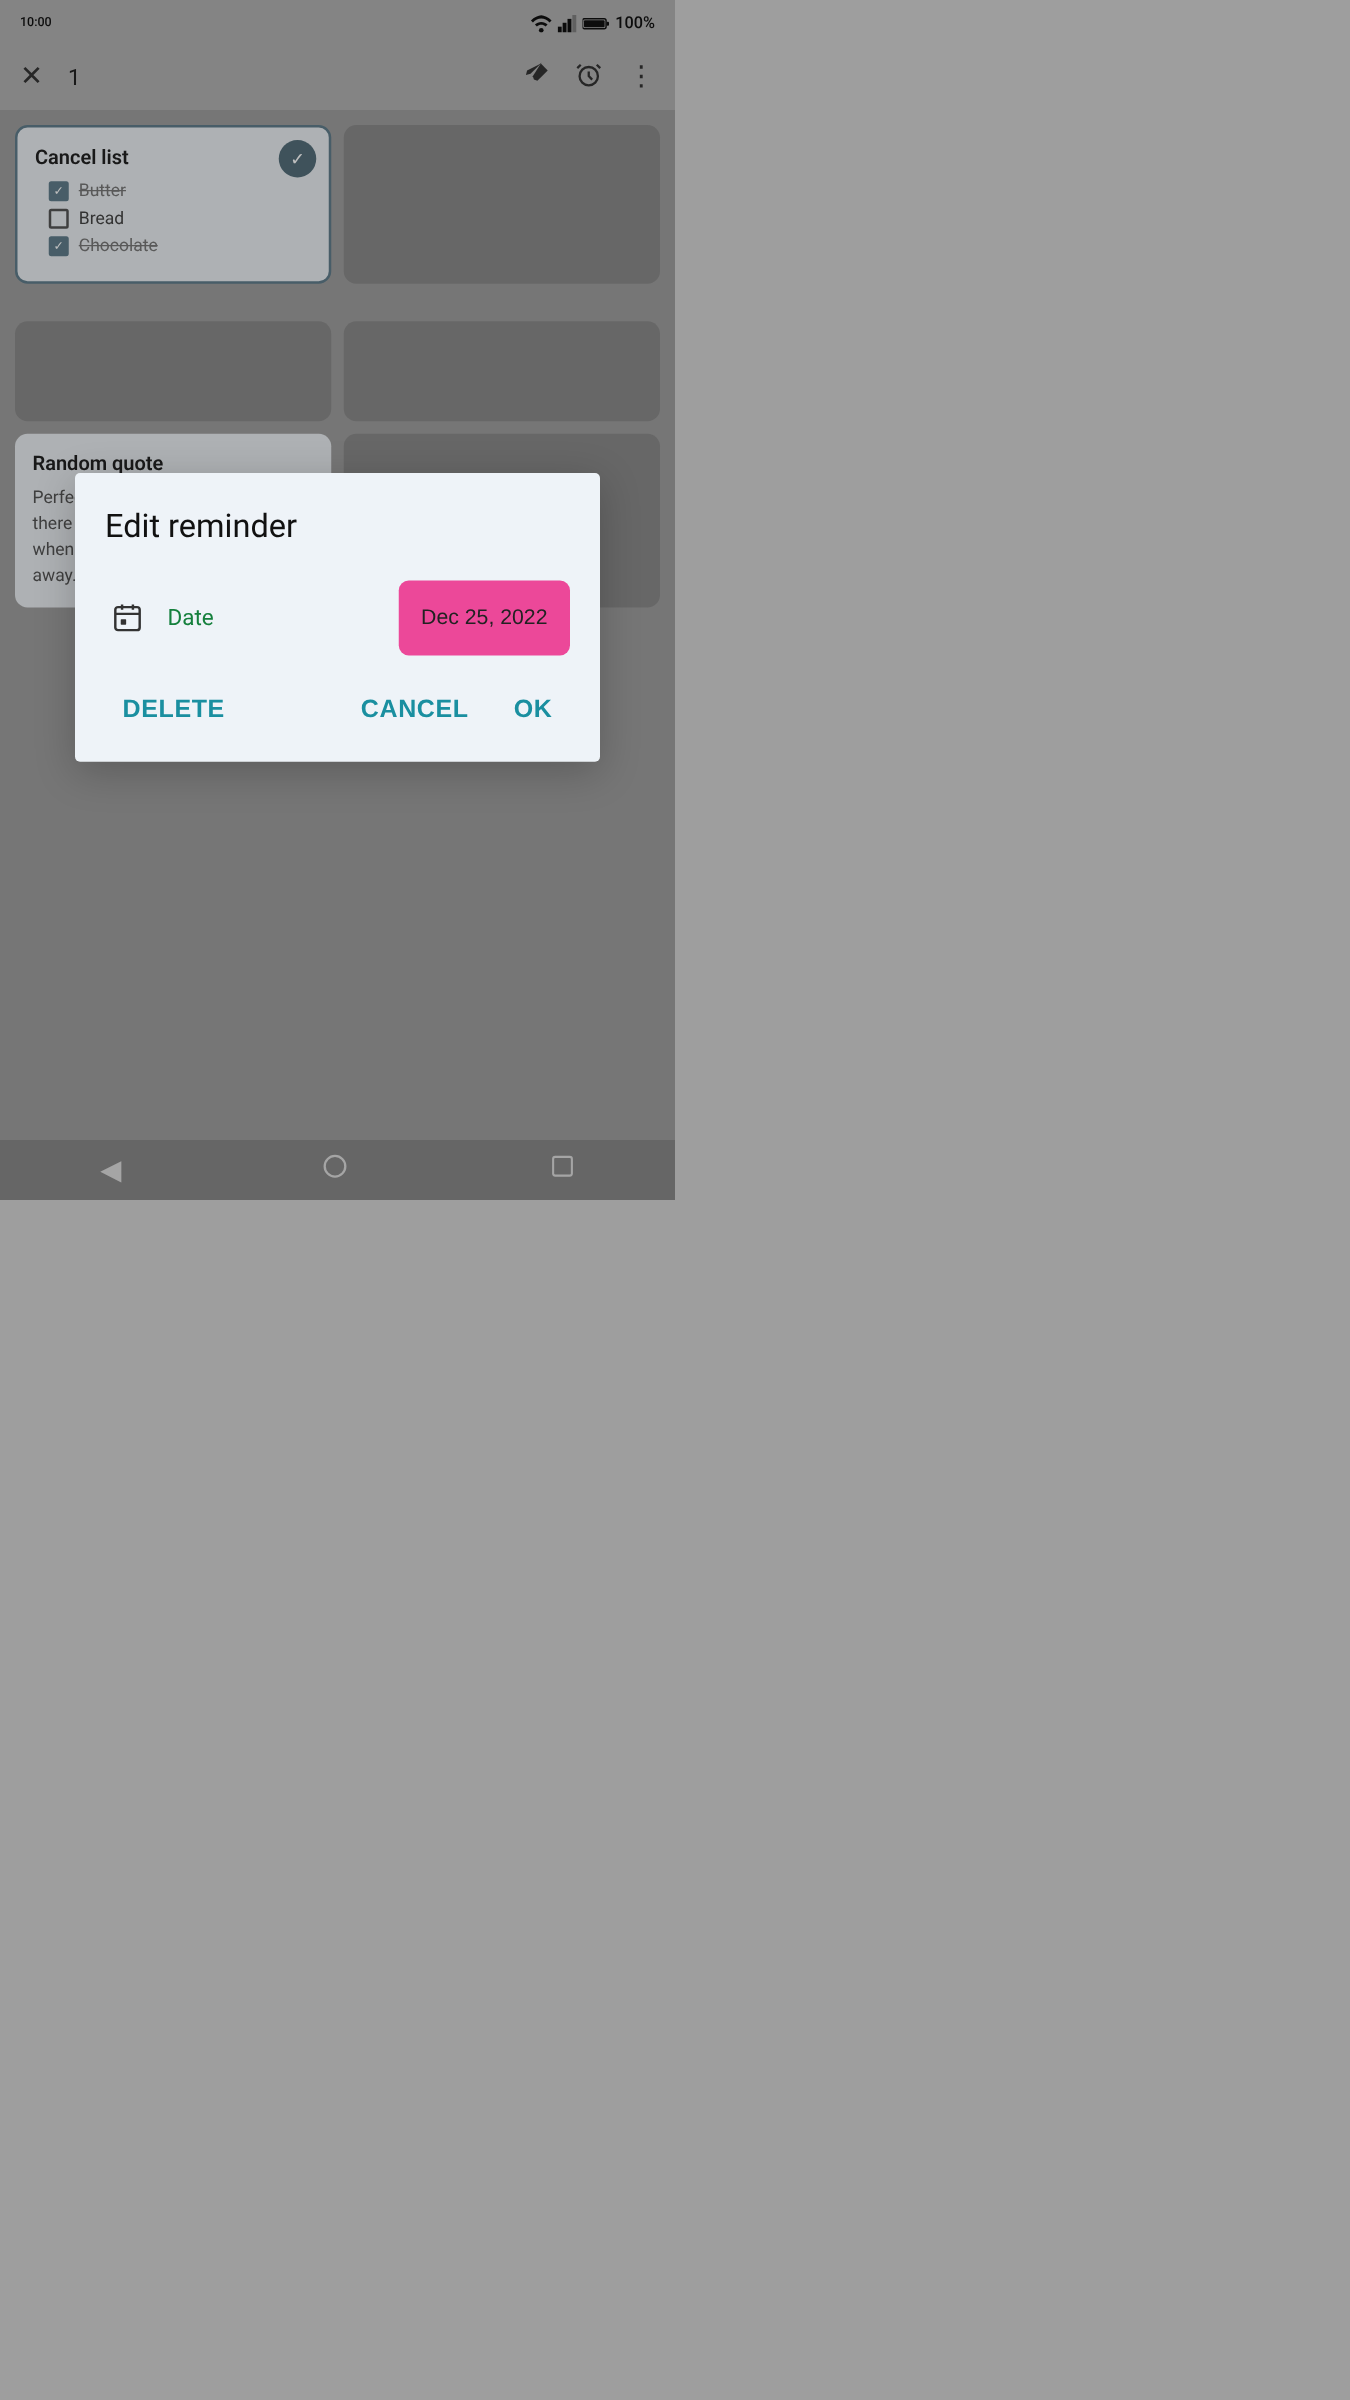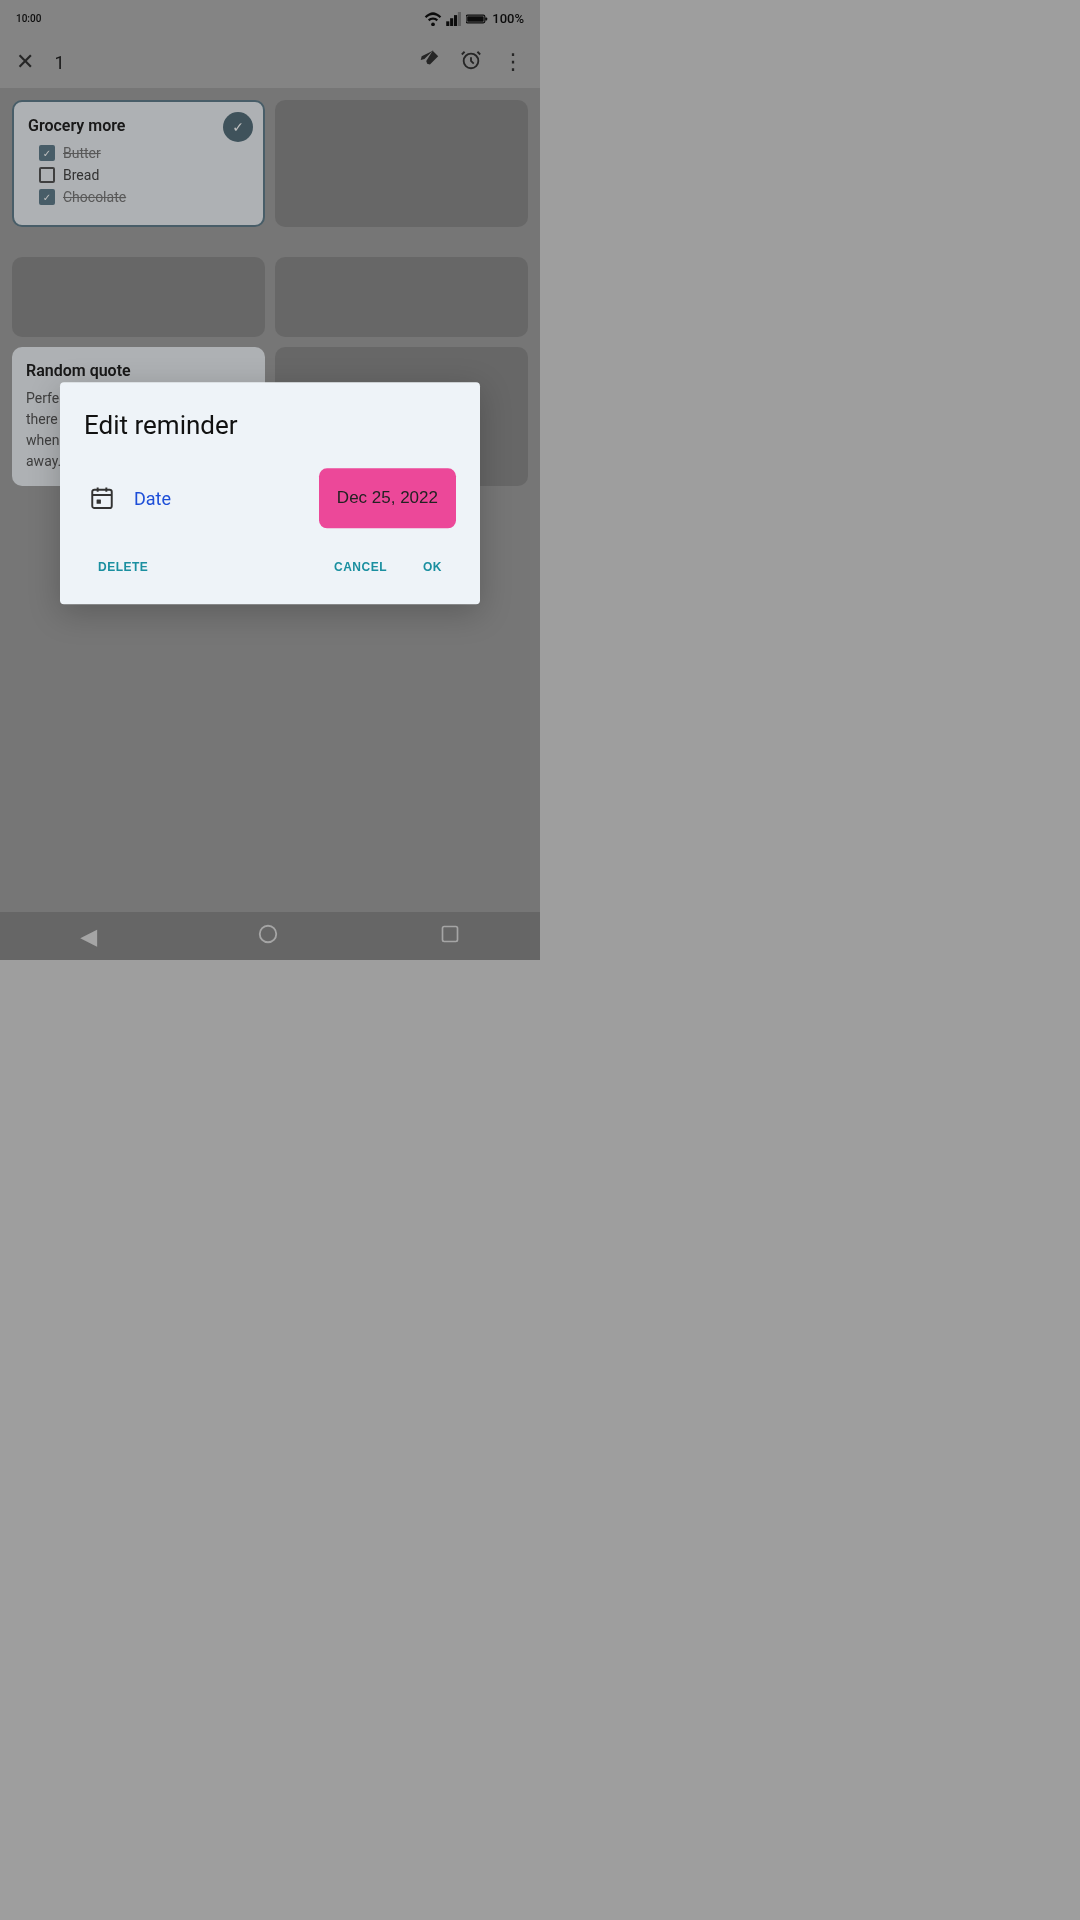--- a/index.html
+++ b/index.html
@@ -216,21 +216,21 @@
       display: flex;
       align-items: center;
       justify-content: center;
       margin-right: 14px;
       color: #333;
       font-size: 22px;
       flex-shrink: 0;
     }
     .dialog-row-label {
       font-size: 18px;
-      color: #1d4ed8;
+      color: #15803d;
       flex: 1;
     }
     .dialog-value-btn {
       background: #ec4899;
       border-radius: 8px;
       padding: 20px 18px;
       font-size: 17px;
       color: #222;
       cursor: pointer;
       border: none;
@@ -257,21 +257,21 @@
     .dialog-actions {
       display: flex;
       align-items: center;
       justify-content: flex-end;
       gap: 8px;
       margin-top: 8px;
     }
     .dialog-btn {
       background: none;
       border: none;
-      font-size: 12px;
+      font-size: 20px;
       font-weight: 600;
       color: #1a8fa0;
       padding: 10px 14px;
       cursor: pointer;
       border-radius: 6px;
       letter-spacing: 0.5px;
       text-transform: uppercase;
     }
     .dialog-btn-delete {
       margin-right: auto;
@@ -344,21 +344,21 @@
       </svg>
     </span>
     <span class="icon-btn">⋮</span>
   </div>
 </div>
 
 <div class="bg-content">
 
   <div class="note-card selected">
     <div class="card-check-circle"></div>
-    <div class="note-title">Grocery more</div>
+    <div class="note-title">Cancel list</div>
     <div class="check-item">
       <div class="check-box checked"></div>
       <span class="check-label done">Butter</span>
     </div>
     <div class="check-item">
       <div class="check-box"></div>
       <span class="check-label">Bread</span>
     </div>
     <div class="check-item">
       <div class="check-box checked"></div>

